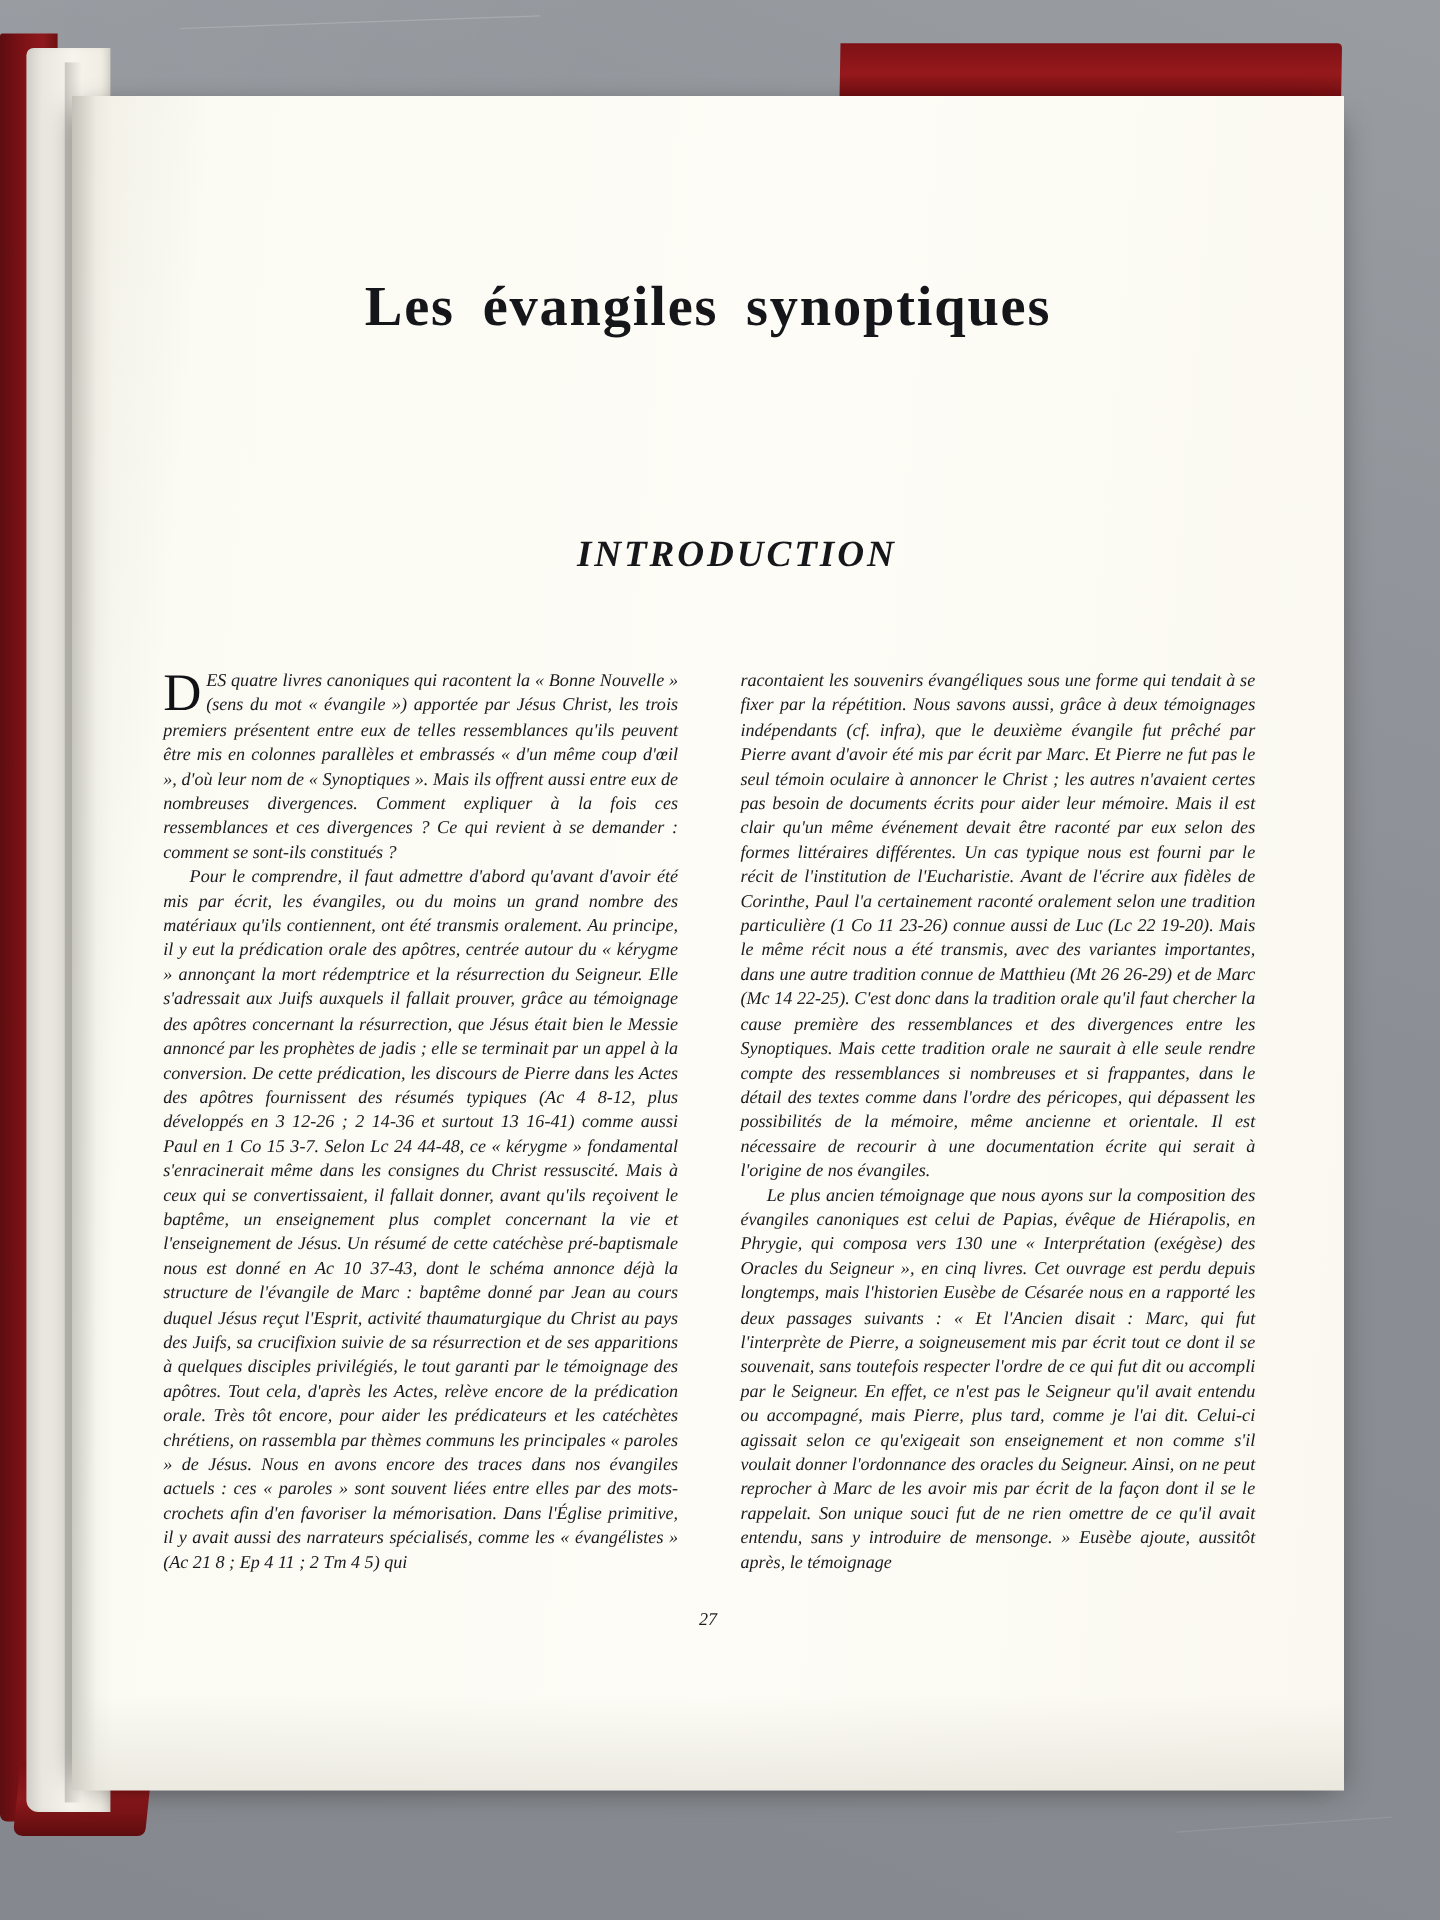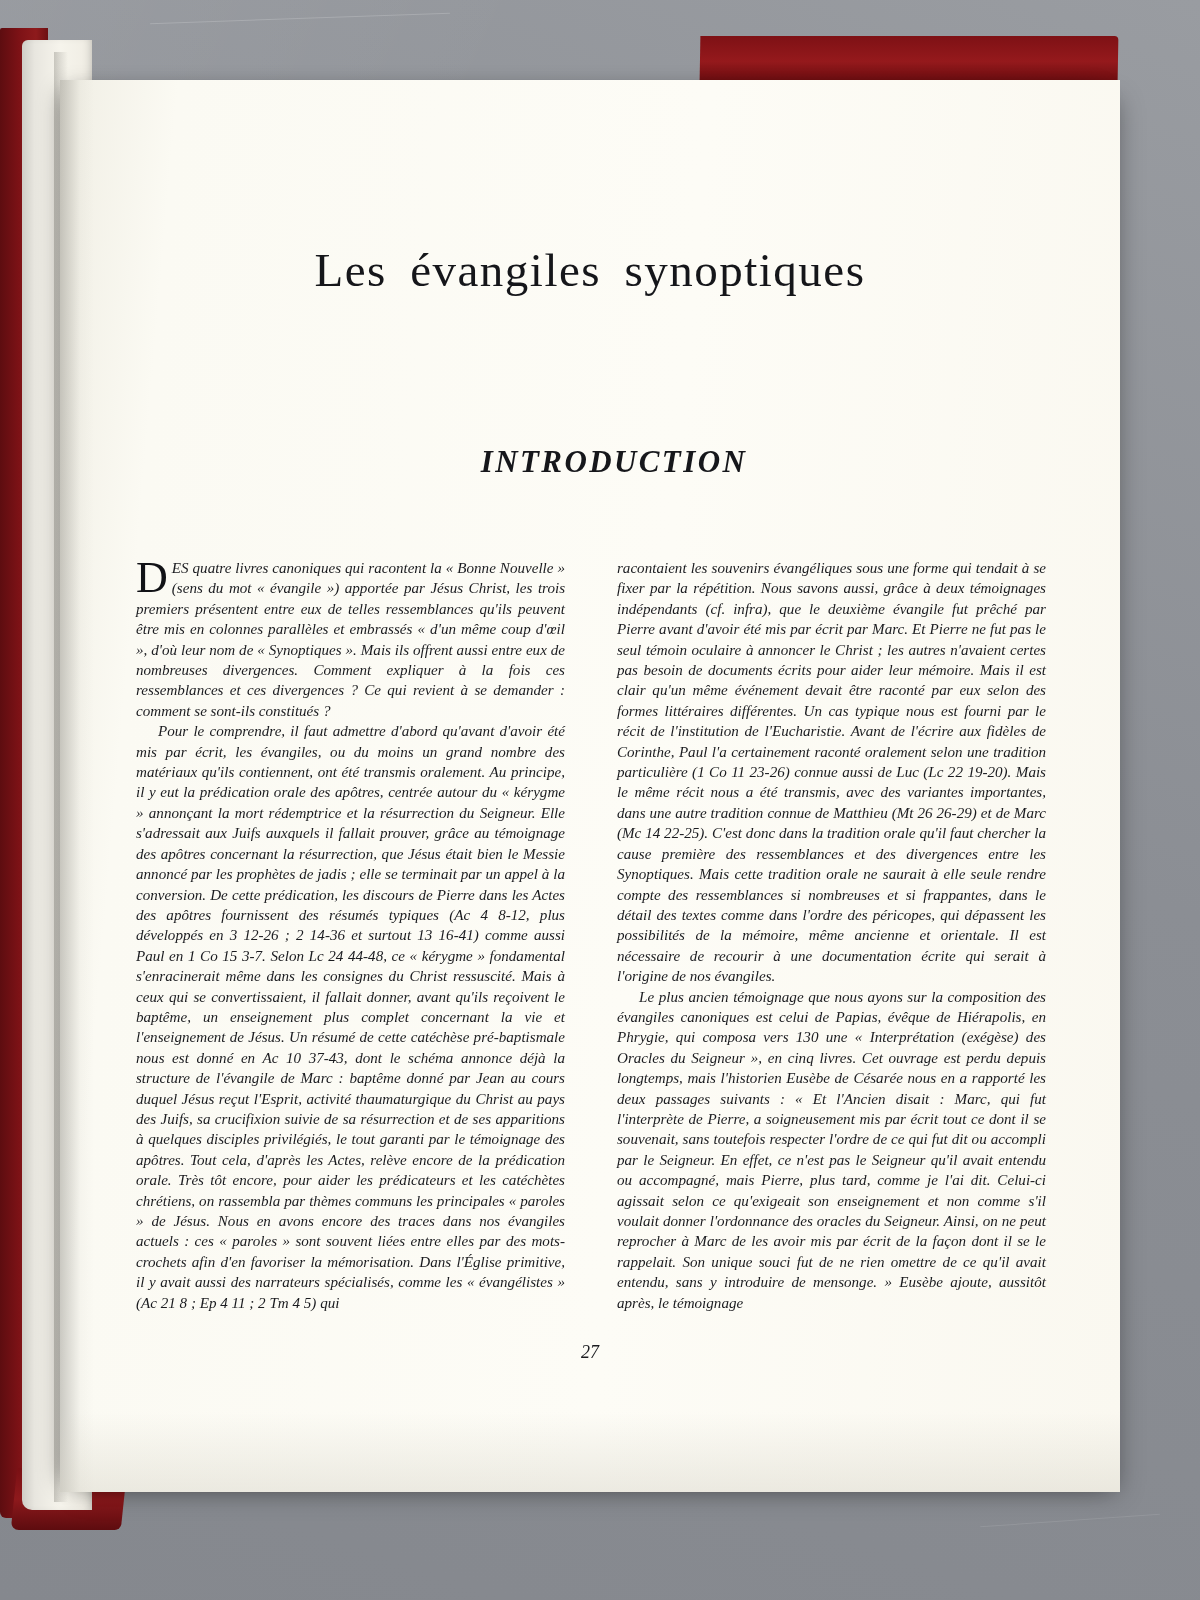--- a/index.html
+++ b/index.html
@@ -111,26 +111,26 @@
     left: 0; top: 0;
     width: 34px; height: 100%;
     background: linear-gradient(90deg, rgba(90,88,82,0.30) 0%, rgba(150,148,140,0.06) 60%, rgba(255,255,255,0) 100%);
     pointer-events: none;
   }
 
   
   #page-title {
     position: absolute;
     left: 0; right: 0;
-    top: 132px;
+    top: 118px;
     text-align: center;
     font-size: 47px;
     letter-spacing: 1.5px;
     color: #15161a;
-    font-weight: 400;
+    font-weight: 700;
     word-spacing: 10px;
   }
   #section-heading {
     position: absolute;
     left: 0; right: 0;
     top: 338px;
     text-align: center;
     font-size: 31px;
     font-style: italic;
     letter-spacing: 2.4px;
@@ -175,21 +175,21 @@
   .smallcaps {
     font-variant: small-caps;
   }
 
   #folio {
     position: absolute;
     left: 0; right: 0;
     top: 1262px;
     text-align: center;
     font-style: italic;
-    font-size: 18px;
+    font-size: 15px;
     color: #1b1c20;
   }
 
   
   #page-bottom-sheen {
     position: absolute;
     left: 0; right: 0; bottom: 0;
     height: 80px;
     background: linear-gradient(0deg, rgba(215,212,200,0.45), rgba(255,255,255,0));
     pointer-events: none;

